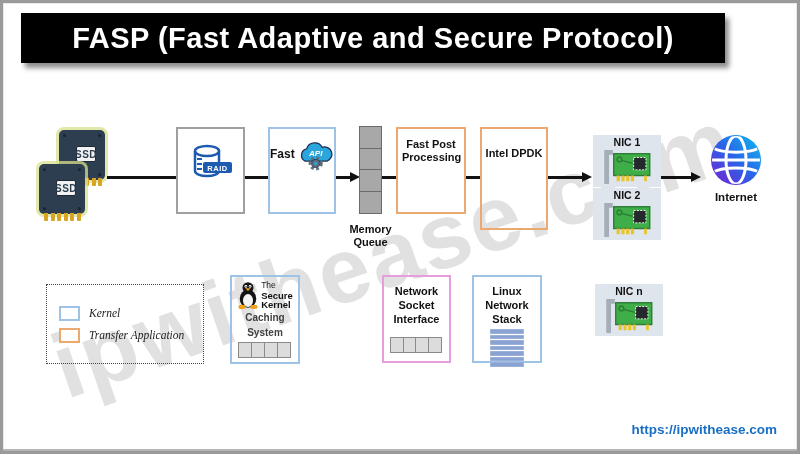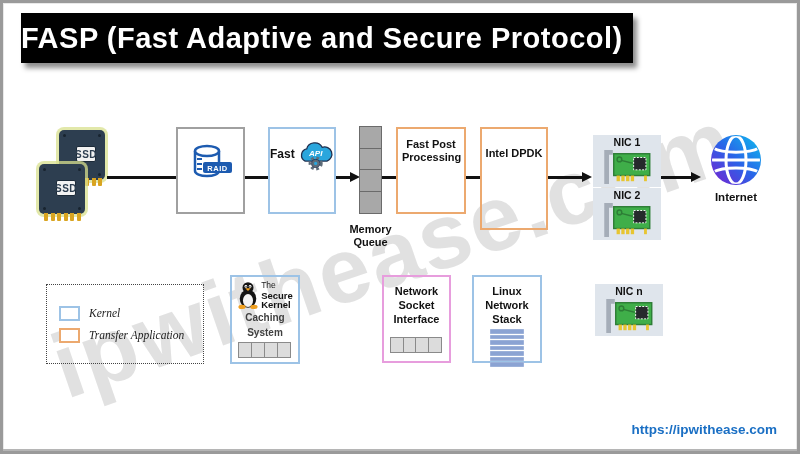--- a/index.html
+++ b/index.html
@@ -4,22 +4,22 @@
 <style>
   html,body{margin:0;padding:0;background:#ffffff;}
   #stage{
     position:relative;width:800px;height:454px;background:#ffffff;
     font-family:"Liberation Sans",sans-serif;overflow:hidden;
     border:3px solid #9a9a9a;box-sizing:border-box;
     box-shadow:inset 0 -2px 0 #b5b5b5, inset 0 0 0 1px #e9e9e9;
   }
   
   .title-bar{
-    position:absolute;left:18px;top:10px;width:612px;height:50px;
-    background:#000;display:flex;align-items:center;justify-content:flex-start;
+    position:absolute;left:18px;top:10px;width:704px;height:50px;
+    background:#000;display:flex;align-items:center;justify-content:center;
     box-shadow:4px 5px 5px rgba(0,0,0,.45);z-index:3;
   }
   .title-bar span{color:#fff;font-size:29px;font-weight:700;letter-spacing:.5px;}
   
   .watermark{
     position:absolute;left:40px;top:130px;width:700px;height:240px;z-index:1;
     display:flex;align-items:center;justify-content:center;
     transform:rotate(-19deg);pointer-events:none;
     font-size:92px;font-weight:700;color:#9e9e9e;opacity:.30;white-space:nowrap;
     letter-spacing:2px;

